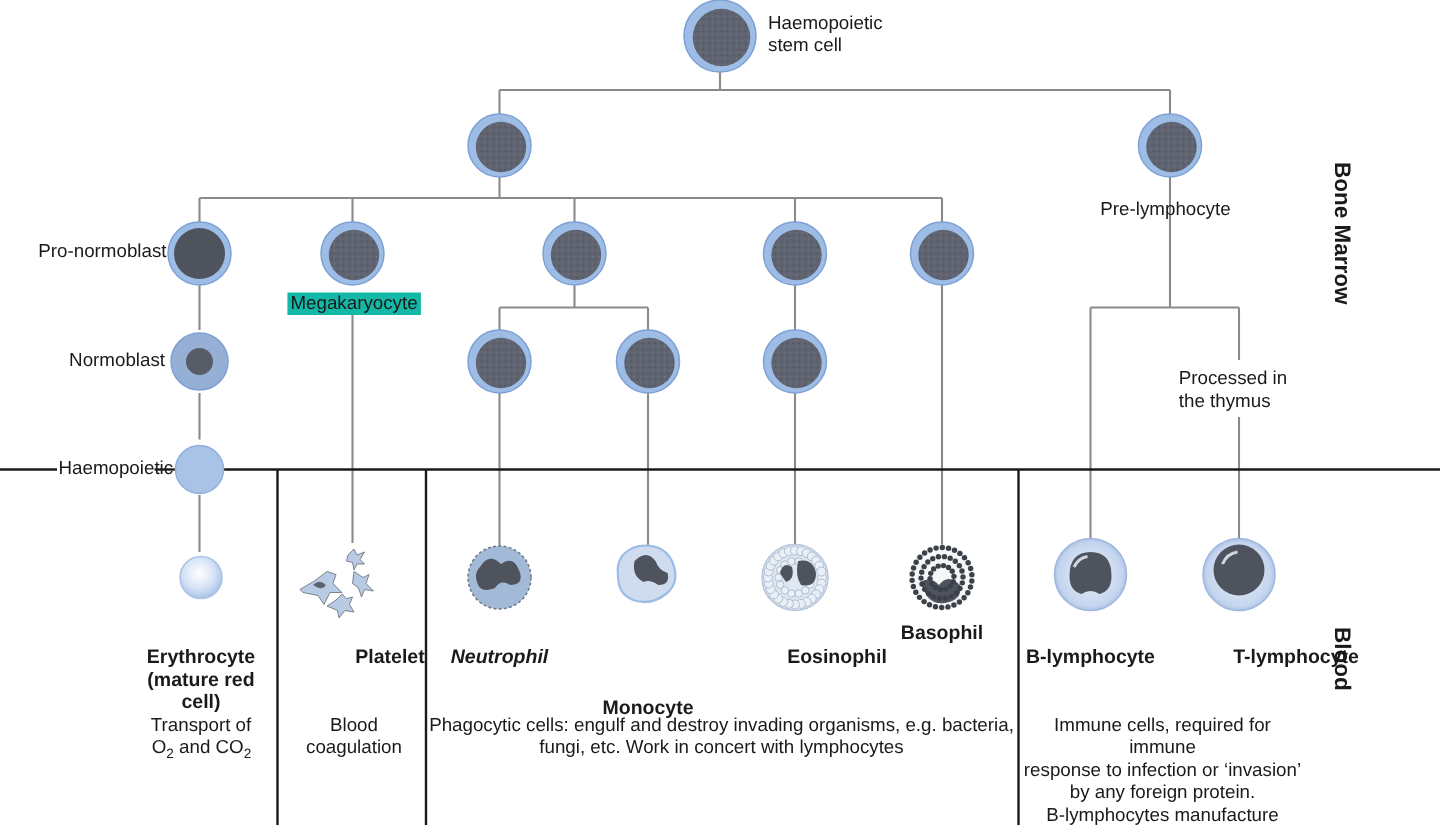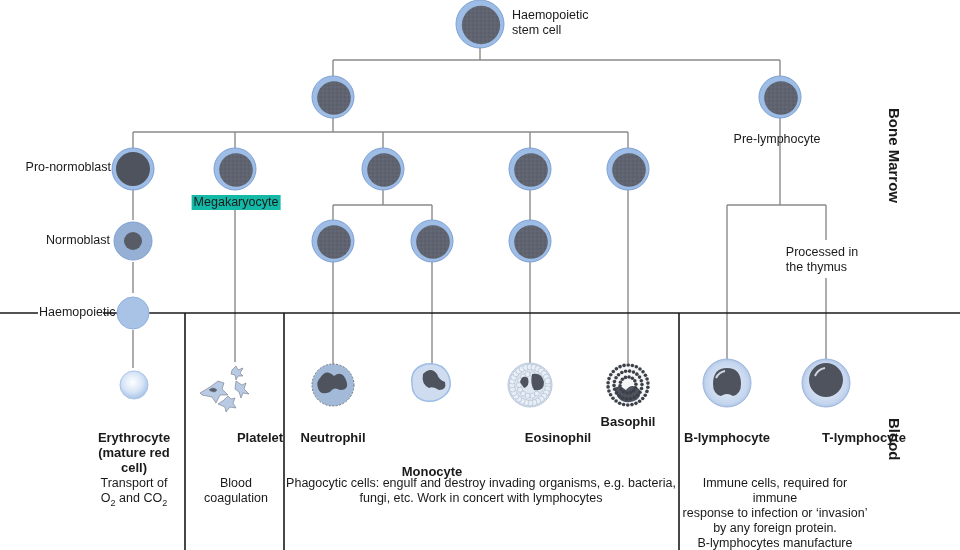--- a/index.html
+++ b/index.html
@@ -308,28 +308,28 @@
 <div class="lbl c" style="left:822px; top:245px; white-space:pre-line; text-align:left;">Processed in
 the thymus</div>
 
 <div class="side" style="left:903px; top:108px;">Bone Marrow</div>
 <div class="side" style="left:903px; top:418px;">Blood</div>
 
 <div class="name" style="left:134px; top:430px; white-space:pre-line;">Erythrocyte
 (mature red
 cell)</div>
 <div class="name" style="left:236px; top:430px;margin-left:24px;">Platelet</div>
-<div class="name" style="left:333px; top:430px;">Neutrophil</div>
+<div class="name" style="left:333px; top:430px;font-style:italic;">Neutrophil</div>
 <div class="name" style="left:432px; top:430px;margin-top:34px;">Monocyte</div>
 <div class="name" style="left:530px; top:430px;margin-left:28px;">Eosinophil</div>
 <div class="name" style="left:628px; top:414px;">Basophil</div>
 <div class="name" style="left:727px; top:430px;">B-lymphocyte</div>
 <div class="name" style="left:864px; top:430px;">T-lymphocyte</div>
 
-<div class="desc" style="left:134px; top:476px;">
+<div class="desc" style="left:134px; top:476px;text-align:right;">
   <div>Transport of</div>
   <div><span>O</span><sub style="font-size:9px;">2</sub><span> and CO</span><sub style="font-size:9px;">2</sub></div>
 </div>
 <div class="desc" style="left:236px; top:476px; white-space:pre-line;">Blood
 coagulation</div>
 <div class="desc" style="left:481px; top:476px; white-space:pre-line;">Phagocytic cells: engulf and destroy invading organisms, e.g. bacteria,
 fungi, etc. Work in concert with lymphocytes</div>
 <div class="desc" style="left:775px; top:476px; white-space:pre-line;">Immune cells, required for immune
 response to infection or ‘invasion’
 by any foreign protein.

